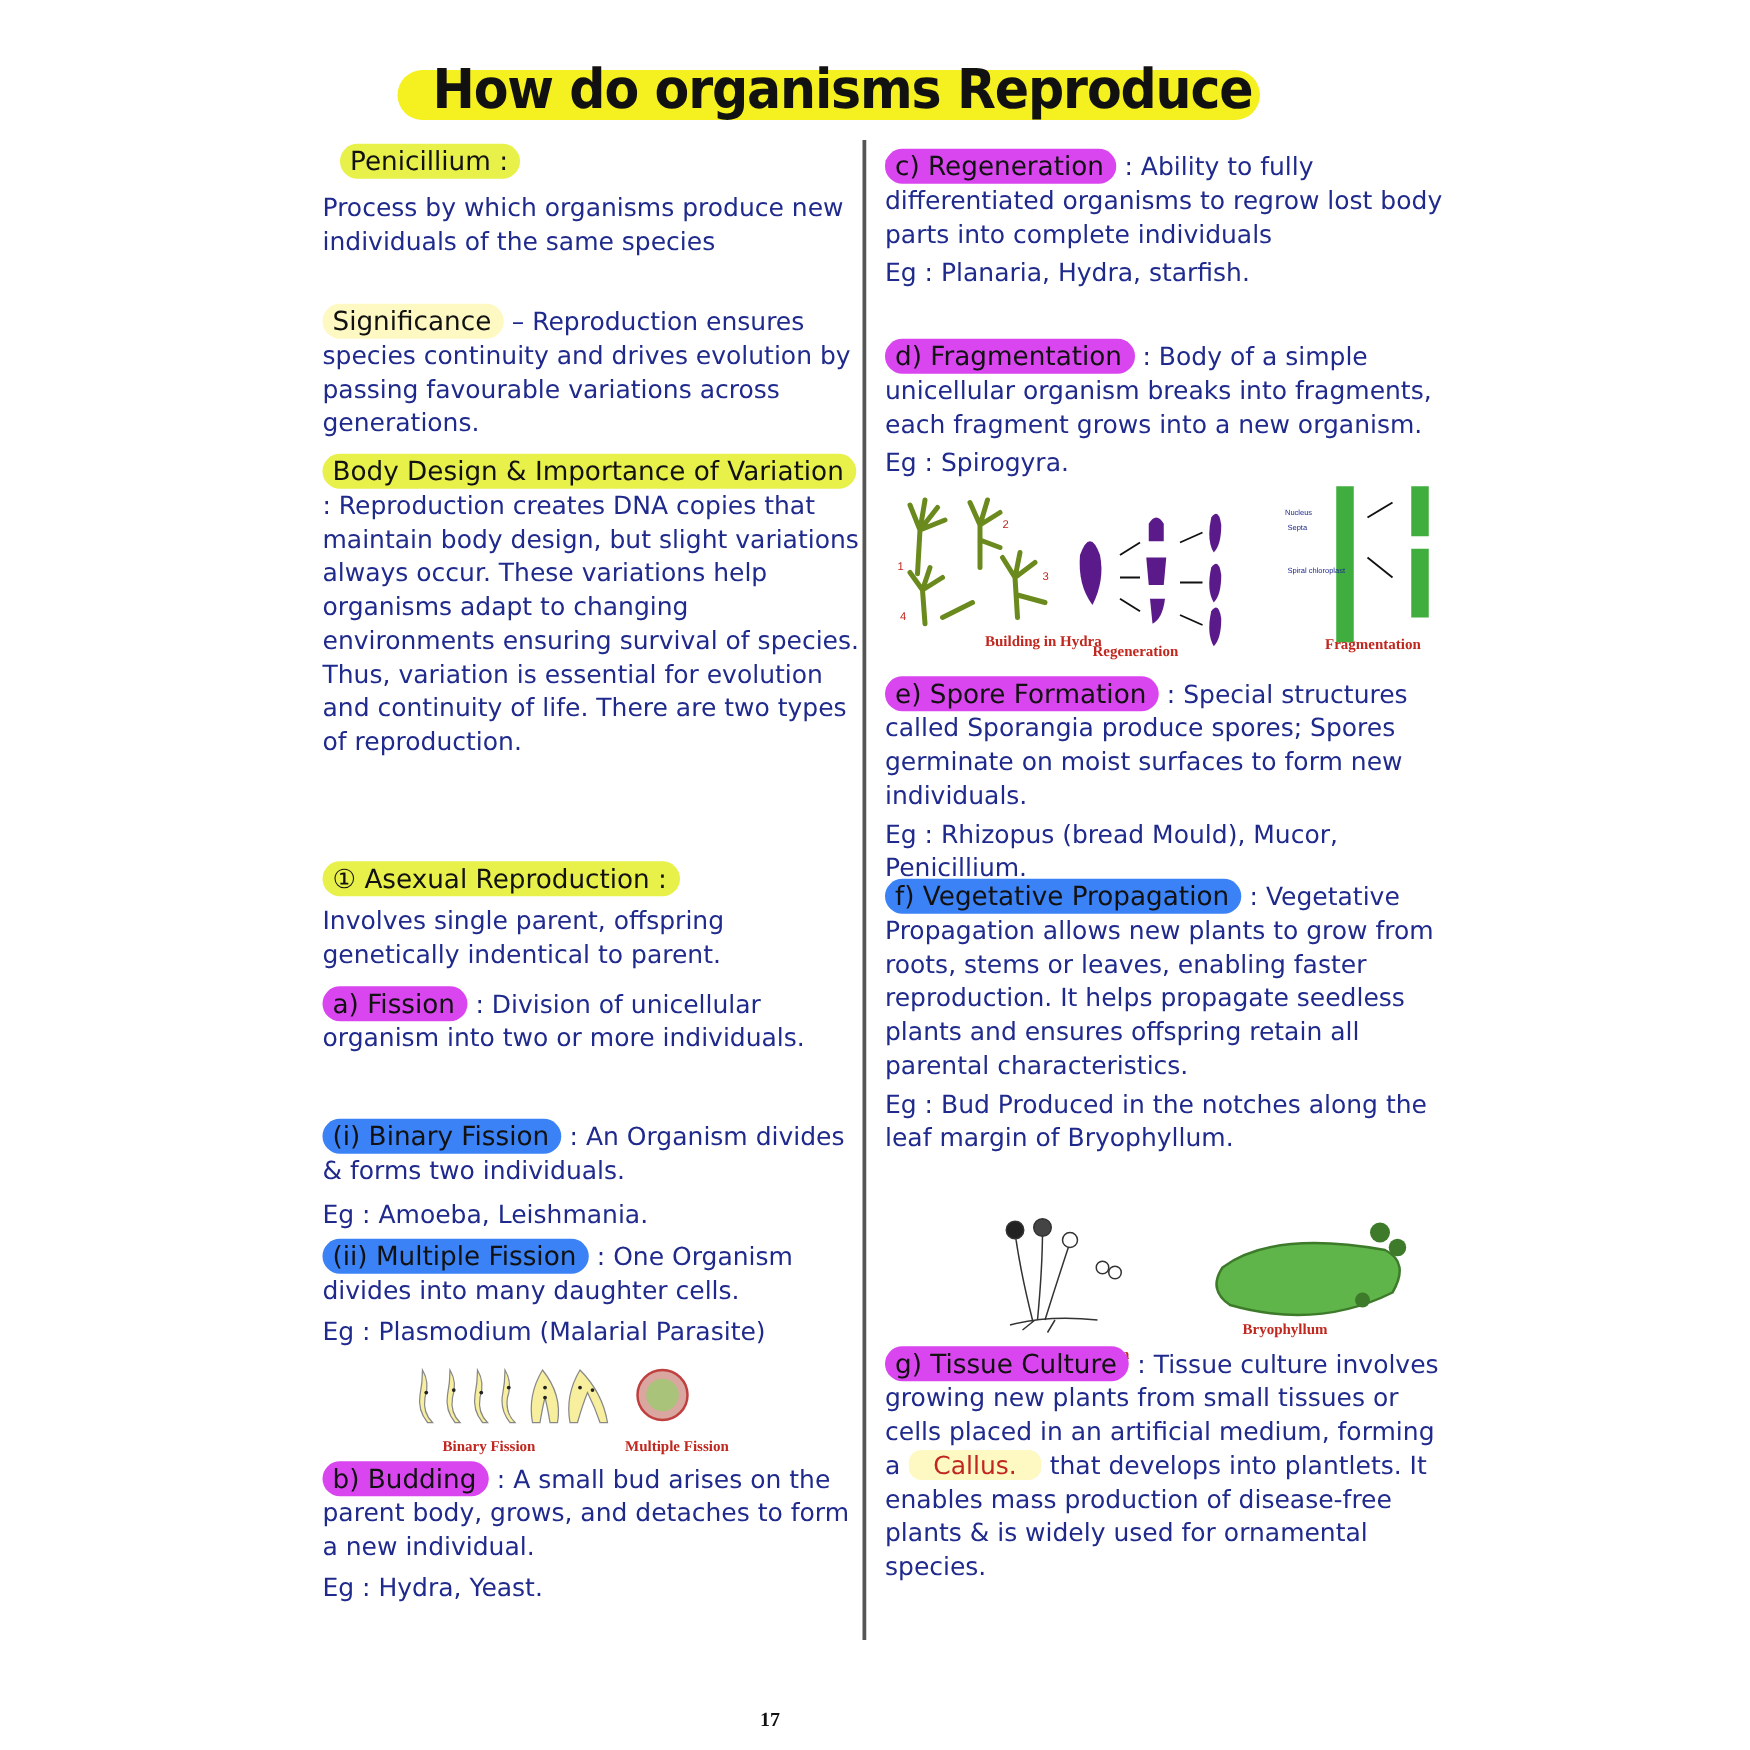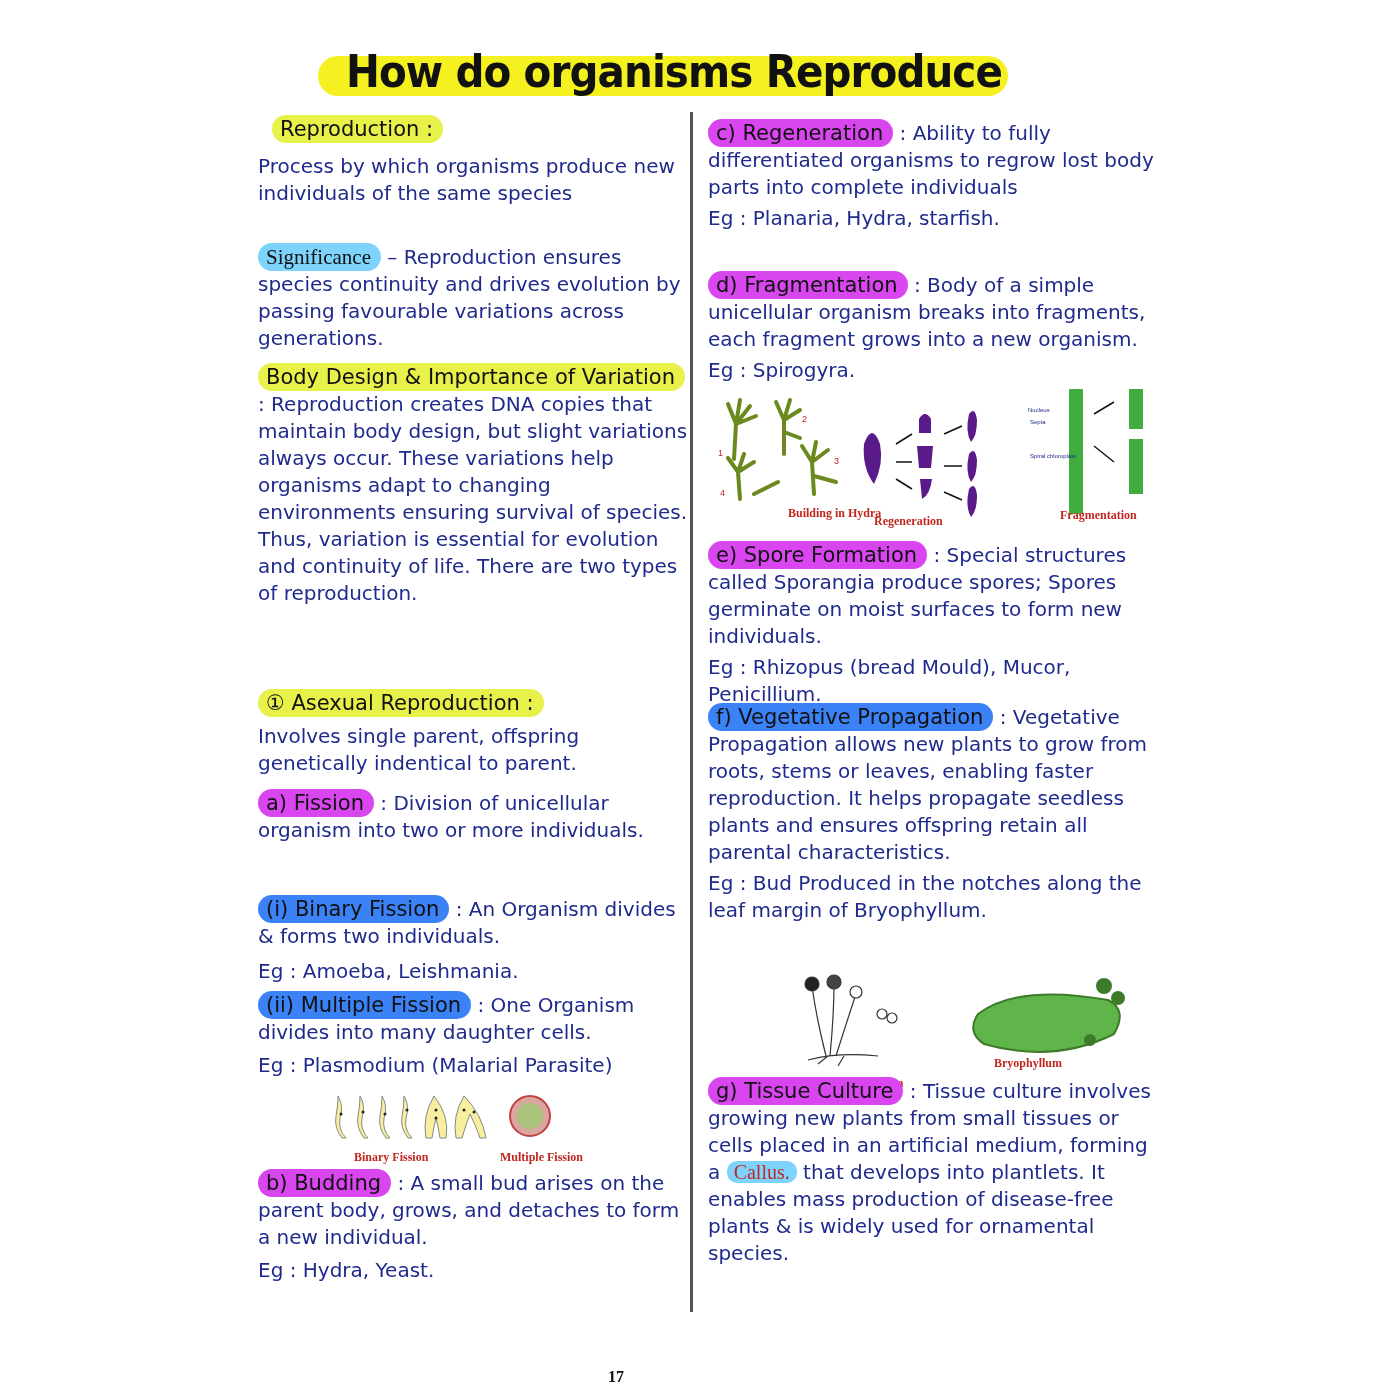--- a/index.html
+++ b/index.html
@@ -26,21 +26,21 @@
          font-family: "DejaVu Sans", sans-serif; font-size: 20px; line-height: 27px; }
   .col-left { left: 258px; top: 112px; width: 430px; }
   .col-right { left: 708px; top: 112px; width: 450px; }
   .block { position: absolute; left: 0; width: 100%; }
   .head {
     display: inline; color: #111; padding: 2px 10px 2px 8px; border-radius: 14px;
     font-size: 21px;
   }
   .hl-yellow { background: #e8f04a; }
   .hl-green { background: #d946ef; }
-  .hl-orange { background: #7dd3fc; font-family: Liberation Serif, serif; }
+  .hl-orange { background: #fef9c3; }
   .hl-pale { background: #3b82f6; }
   .body-text { color: #1f2a8c; }
   .eg { color: #1f2a8c; }
   .figure { position: absolute; }
   .caption { position: absolute; font-family: "Liberation Serif", serif; font-weight: bold;
              color: #c0271f; font-size: 12px; white-space: nowrap; }
   .page-number { position: absolute; left: 0; width: 1232px; top: 1368px; text-align: center;
                  font-family: "Liberation Serif", serif; font-weight: bold; font-size: 16px; color: #111; }
   .tick { position: absolute; left: 706px; top: 118px; width: 14px; height: 14px; color: #d04848; font-size: 16px; }
 </style>
@@ -51,21 +51,21 @@
   <div class="hl"></div>
   <h1>How do organisms Reproduce</h1>
 </div>
 
 <div class="divider"></div>
 <div class="tick">✓</div>
 
 <div class="col col-left">
 
   <div class="block" style="top:4px;">
-    <div style="padding-left:14px;"><span class="head hl-yellow">Reproduction :</span></div>
+    <div style="padding-left:14px;"><span class="head hl-yellow">Penicillium :</span></div>
     <div class="body-text" style="margin-top:10px;">Process by which organisms produce new individuals of the same species</div>
   </div>
 
   <div class="block" style="top:132px;">
     <span class="head hl-orange">Significance</span>
     <span class="body-text">– Reproduction ensures species continuity and drives evolution by passing favourable variations across generations.</span>
   </div>
 
   <div class="block" style="top:252px;">
     <span class="head hl-yellow">Body Design &amp; Importance of Variation</span>
@@ -223,18 +223,18 @@
           <circle cx="292" cy="66" r="6" fill="#3d7a2a"></circle>
       </g>
     </svg>
     <div class="caption" style="left:18px; top:96px;">Spore Formation</div>
     <div class="caption" style="left:196px; top:76px;">Bryophyllum</div>
   </div>
 
   <div class="block" style="top:966px;">
     <span class="head hl-green">g) Tissue Culture</span>
     <span class="body-text">: Tissue culture involves growing new plants from small tissues or cells placed in an artificial medium, forming a</span>
-    <span class="hl-orange" style="color:#c0271f; padding:0 7px; border-radius:10px;">Callus.</span>
+    <span class="hl-orange" style="color:#c0271f; padding:0 20px; border-radius:10px;">Callus.</span>
     <span class="body-text">that develops into plantlets. It enables mass production of disease-free plants &amp; is widely used for ornamental species.</span>
   </div>
 </div>
 
 <div class="page-number">17</div>
 
 </body></html>

